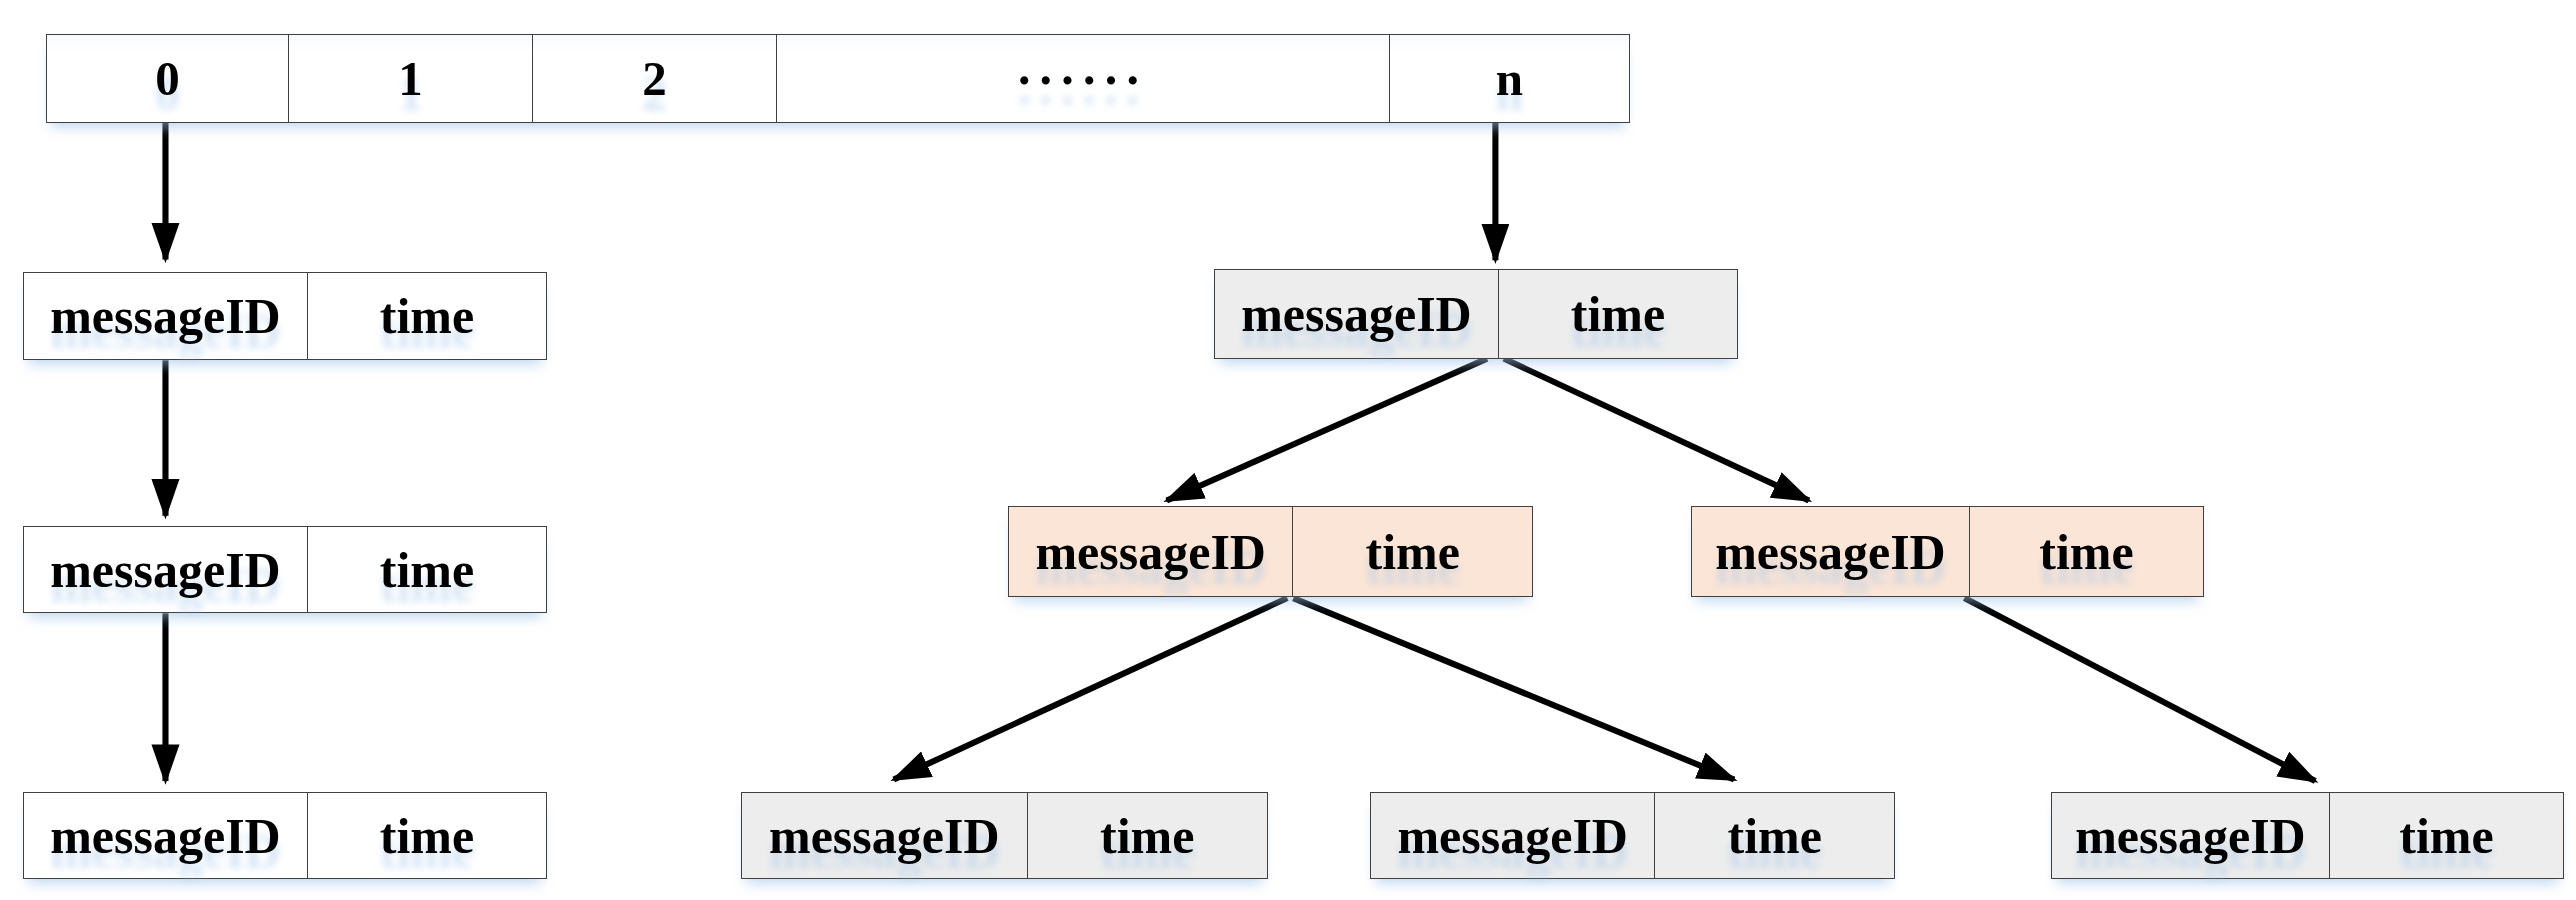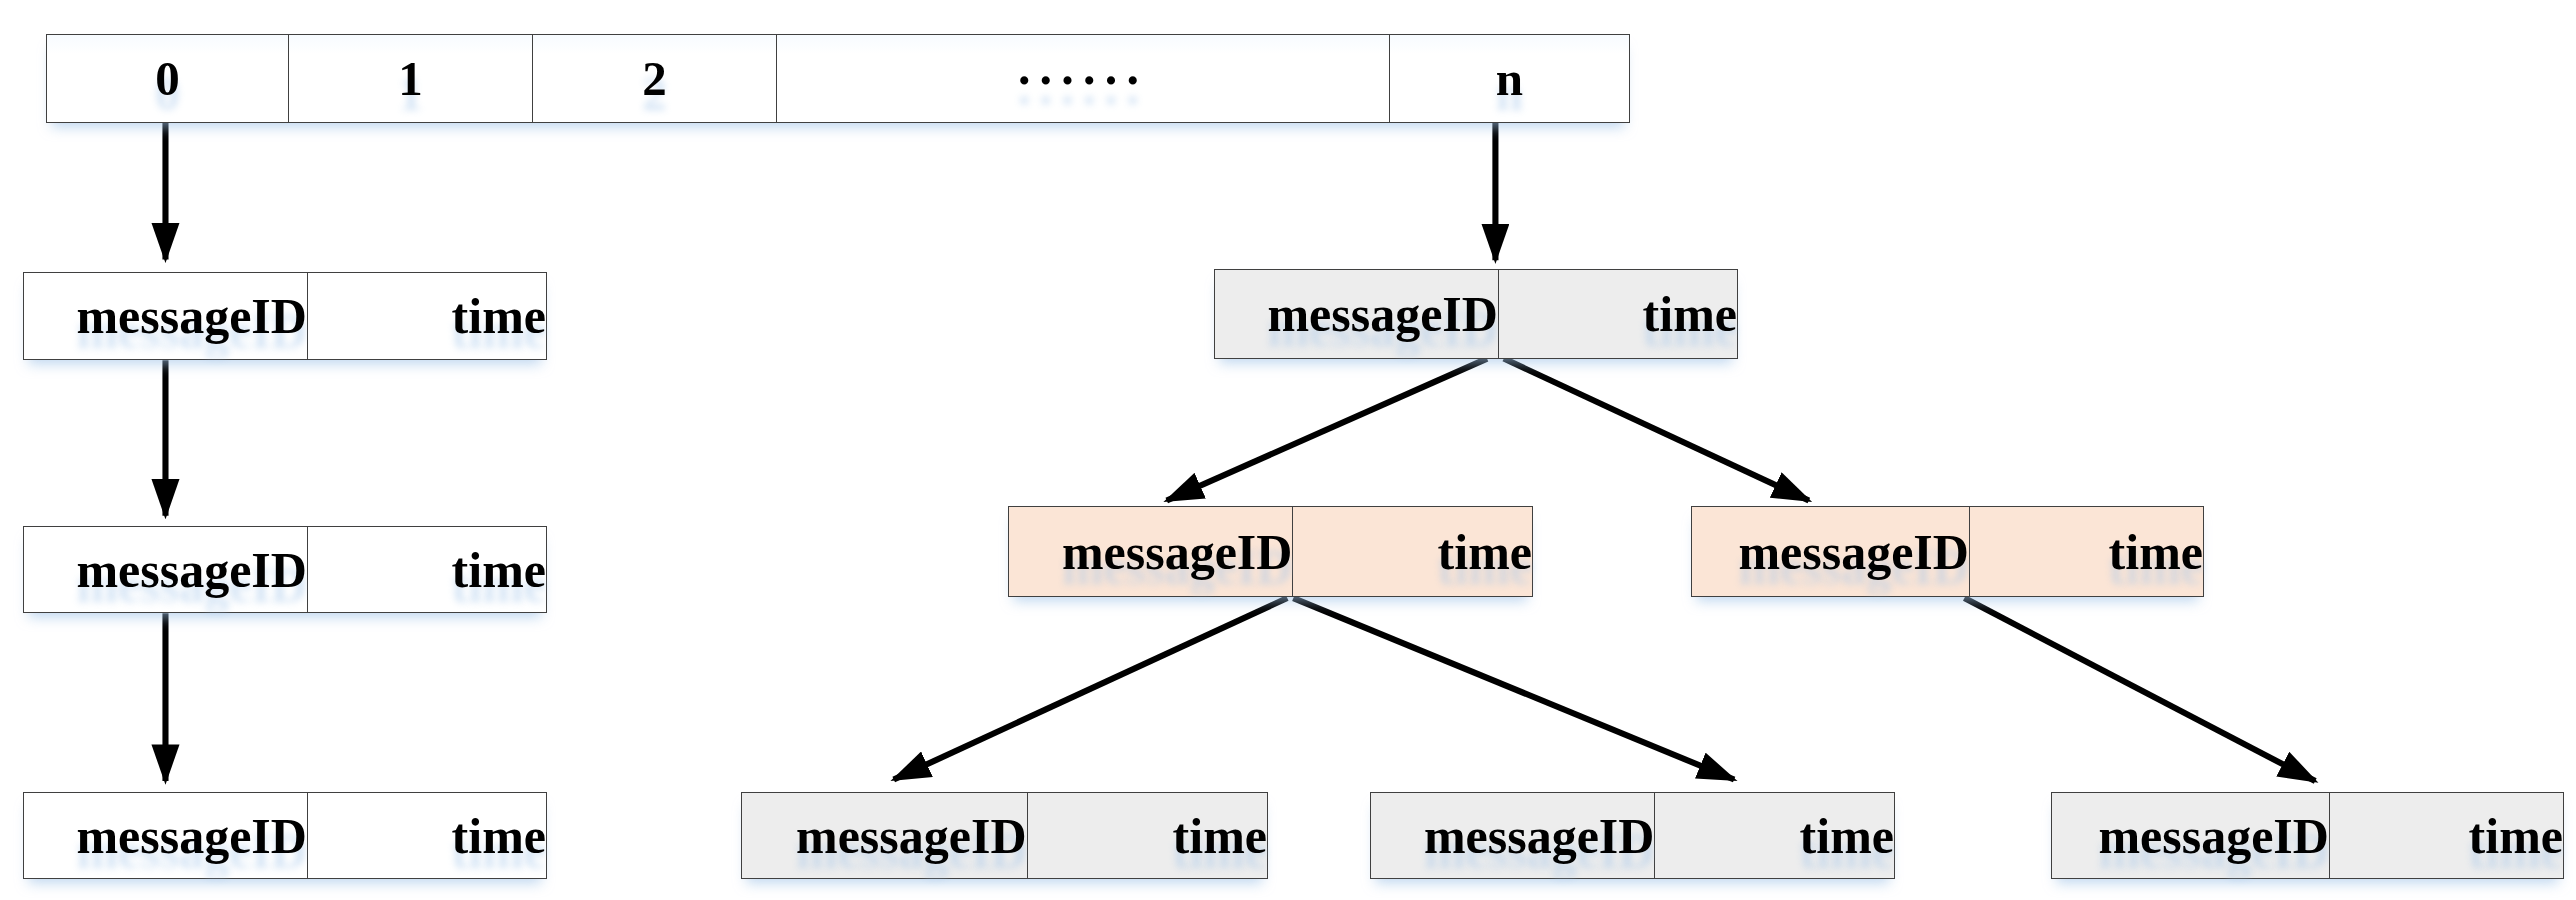--- a/index.html
+++ b/index.html
@@ -33,21 +33,21 @@
     transform:translateY(-12.2px);text-shadow:0 20px 7.6px rgba(160,195,232,.45);
   }
 
   
   .node{
     position:absolute;display:flex;
     border:1.5px solid var(--border,#404040);
     box-shadow:0 9.2px 12.2px -4.6px rgba(160,195,232,.65);
   }
   .node .cell{
-    display:flex;align-items:center;justify-content:flex-end;
+    display:flex;align-items:center;justify-content:center;
     font-weight:700;font-size:50px;line-height:1;color:#000;
   }
   .node .cell .t{ text-shadow:0 15.3px 7.6px rgba(160,195,232,.45); }
   .node .cell.mid{flex:0 0 54.2%;border-right:1.5px solid var(--border,#404040);}
   .node .cell.tim{flex:1 1 auto;}
   .node.white .cell{background:#ffffff;}
   .node.gray  .cell{background:var(--node_gray,#ededed);}
   .node.orange .cell{background:var(--node_orange,#fbe5d6);}
 </style>
 </head>

